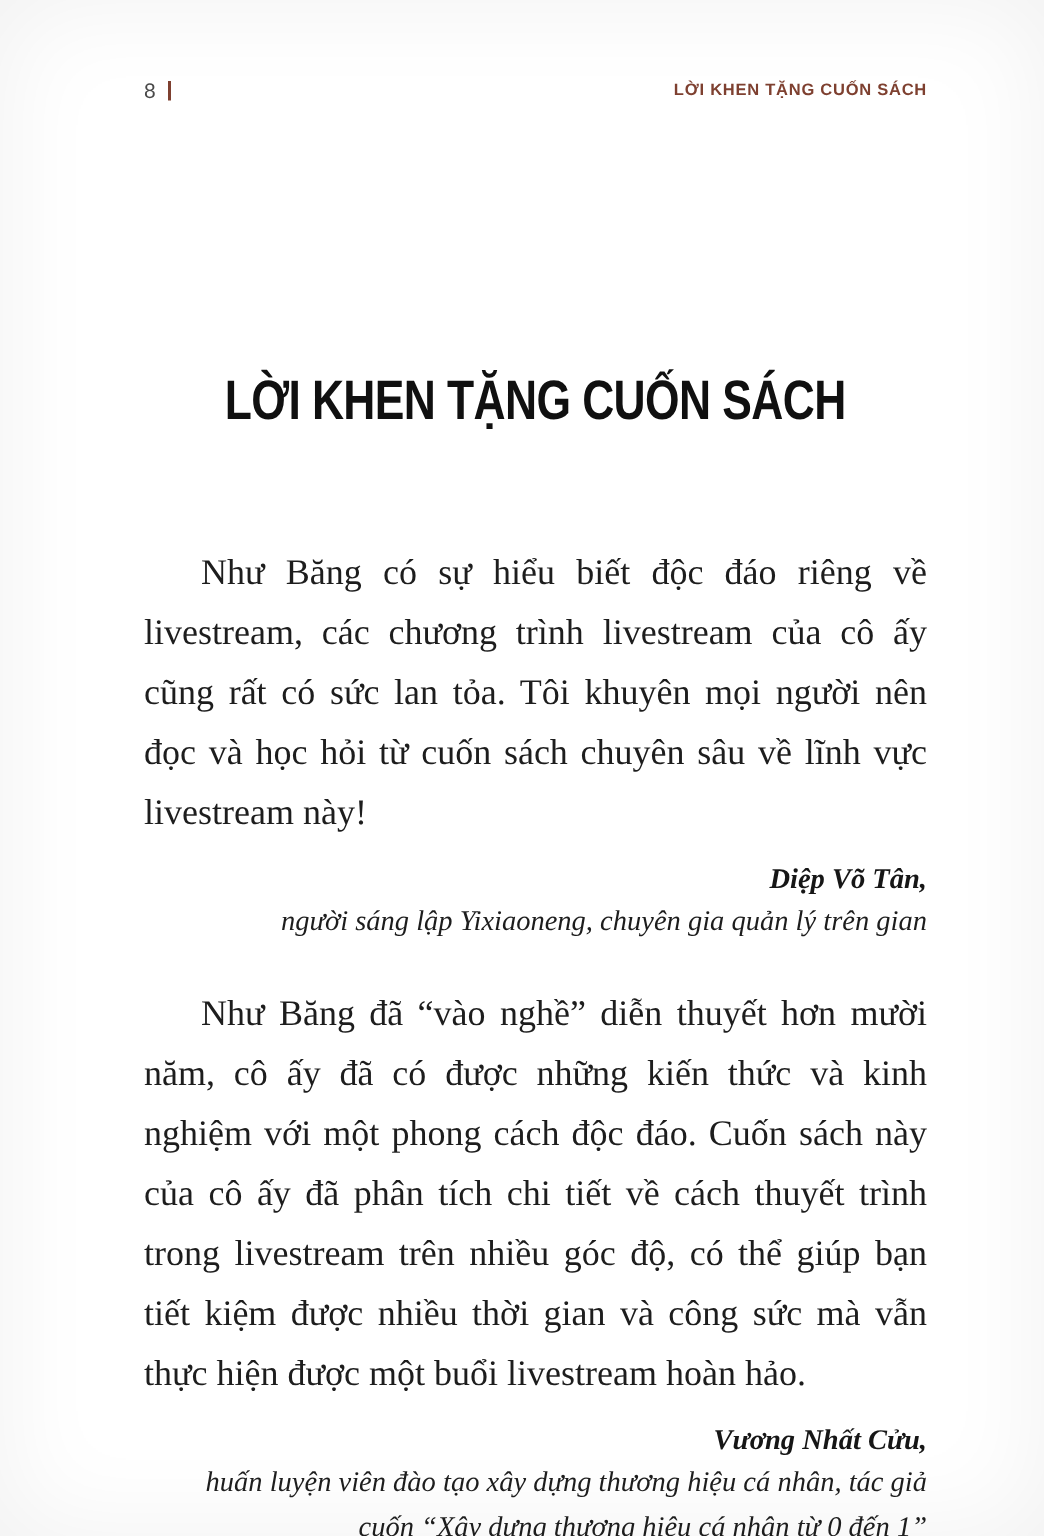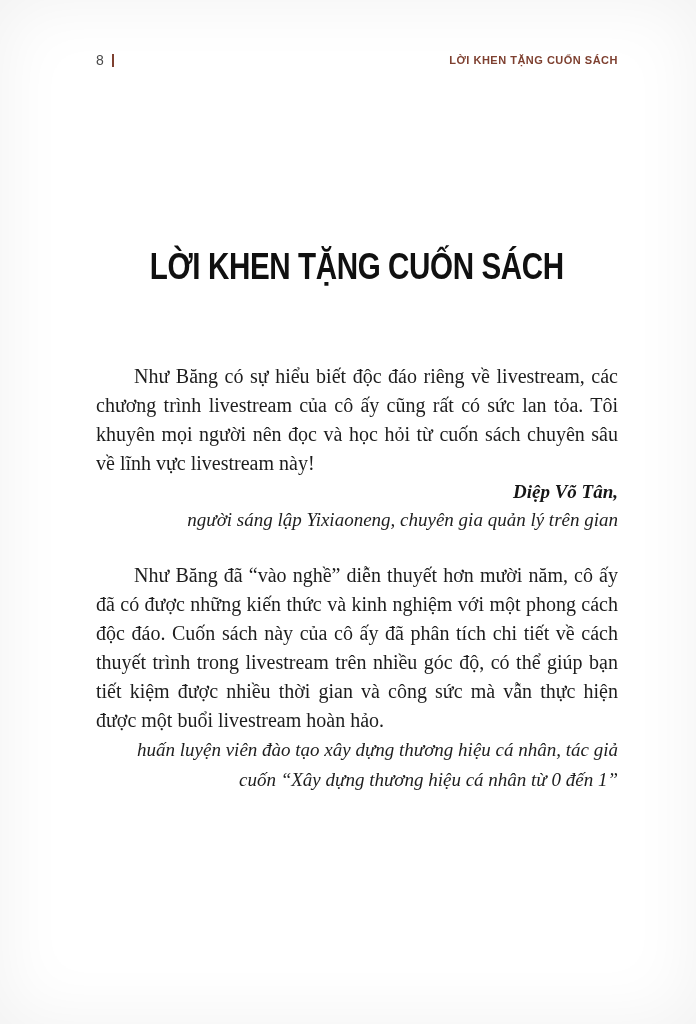--- a/index.html
+++ b/index.html
@@ -59,27 +59,28 @@
     font-size: 37px;
     color: #101010;
     white-space: nowrap;
     transform: scaleX(0.8);
     transform-origin: center;
     letter-spacing: -0.5px;
   }
   
   .testimonial + .testimonial { margin-top: 26px; }
   .t-body {
-    font-size: 20px;
-    line-height: 29px;
+    font-size: 24px;
+    line-height: 40px;
     text-align: justify;
     text-indent: 38px;
     color: #1d1d1d;
   }
   .t-author {
+    margin-top: 11px;
     font-size: 19px;
     line-height: 27px;
     font-weight: bold;
     font-style: italic;
     text-align: right;
     color: #161616;
   }
   .t-role {
     font-size: 19px;
     line-height: 30px;
@@ -106,16 +107,17 @@
   </div>
 
   <section class="testimonial">
     <p class="t-body">Như Băng có sự hiểu biết độc đáo riêng về livestream, các chương trình livestream của cô ấy cũng rất có sức lan tỏa. Tôi khuyên mọi người nên đọc và học hỏi từ cuốn sách chuyên sâu về lĩnh vực livestream này!</p>
     <p class="t-author">Diệp Võ Tân,</p>
     <p class="t-role">người sáng lập Yixiaoneng, chuyên gia quản lý trên gian</p>
   </section>
 
   <section class="testimonial">
     <p class="t-body">Như Băng đã “vào nghề” diễn thuyết hơn mười năm, cô ấy đã có được những kiến thức và kinh nghiệm với một phong cách độc đáo. Cuốn sách này của cô ấy đã phân tích chi tiết về cách thuyết trình trong livestream trên nhiều góc độ, có thể giúp bạn tiết kiệm được nhiều thời gian và công sức mà vẫn thực hiện được một buổi livestream hoàn hảo.</p>
+    <p class="t-author">Vương Nhất Cửu,</p>
     <p class="t-role">huấn luyện viên đào tạo xây dựng thương hiệu cá nhân, tác giả cuốn “Xây dựng thương hiệu cá nhân từ 0 đến 1”</p>
   </section>
 
 </div>
 
 </body></html>

